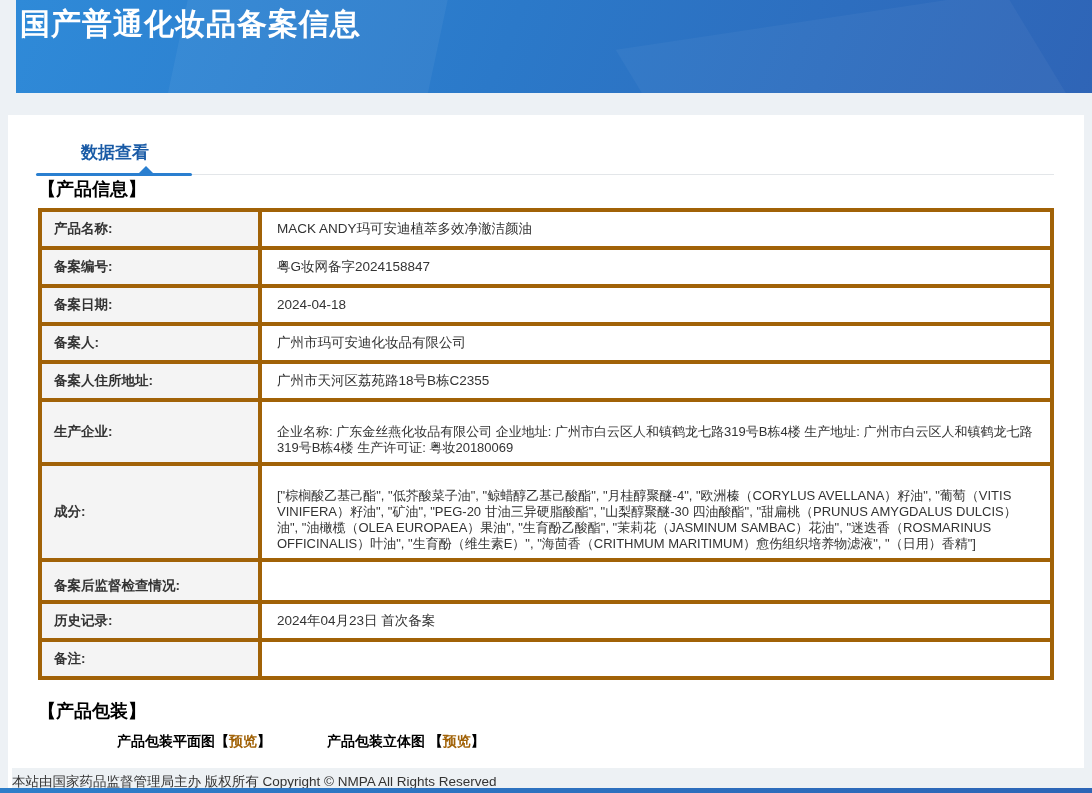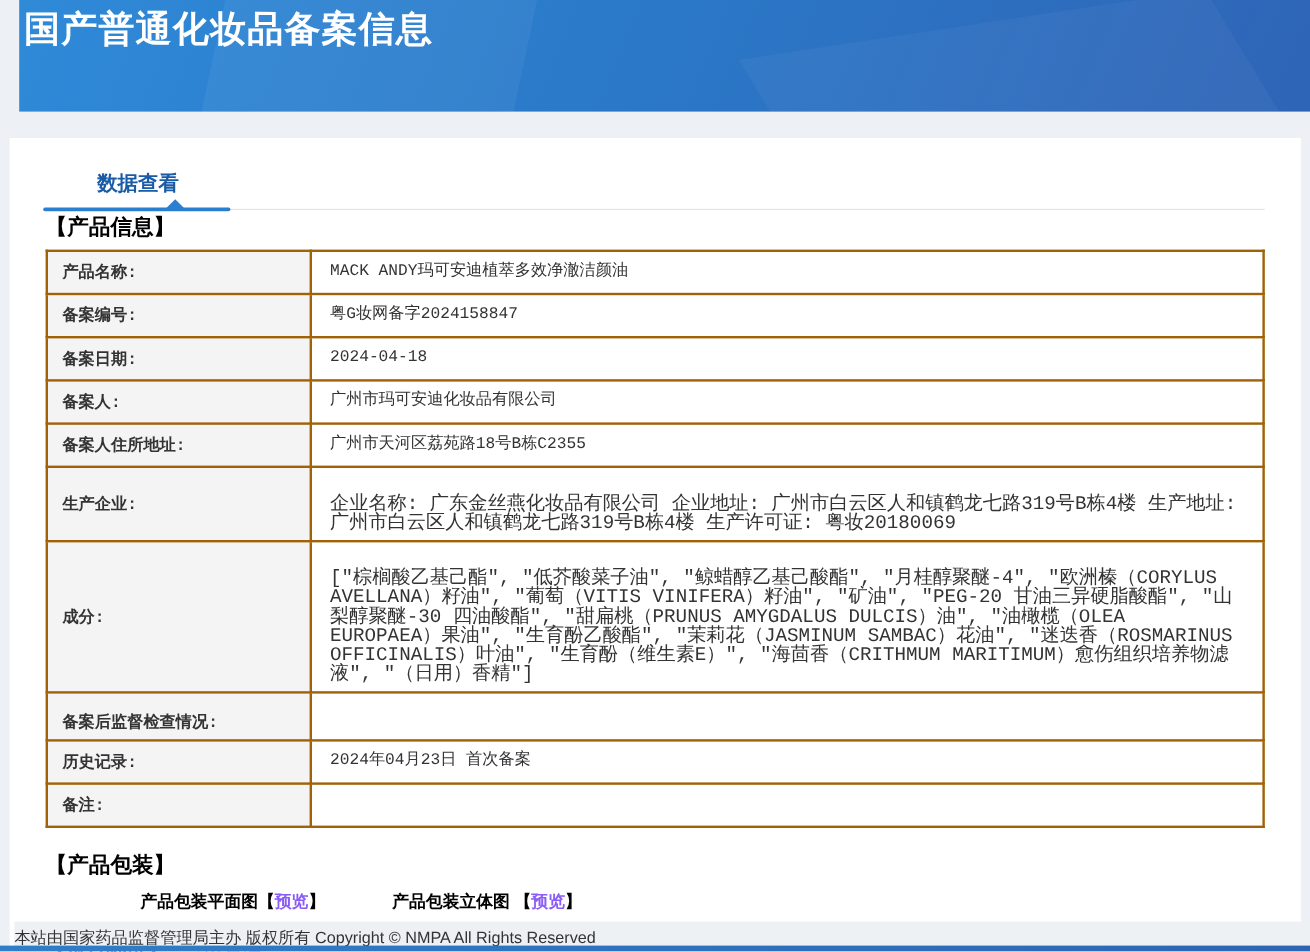--- a/index.html
+++ b/index.html
@@ -51,35 +51,35 @@
     border-bottom:8px solid #2a7fd0;
   }
   .sec-title {
     margin:0 0 7px 30px; font-size:18px; font-weight:bold; color:#000;
   }
   
   table.info {
     margin:0 30px; width:1016px; border-collapse:collapse; table-layout:fixed;
   }
   table.info td {
-    border:2px solid #a16207; font-size:13.5px; vertical-align:middle;font-family:Liberation Mono, monospace;
+    border:4px solid #a16207; font-size:13.5px; vertical-align:middle;
   }
   td.lbl {
     width:220px; background:#f4f4f4; font-weight:bold; color:#333;
     padding:8px 8px 8px 12px; height:19px;
   }
   td.val { padding:7px 15px; color:#333; line-height:1.3; }
-  tr.tall td.val  { font-size:16px; line-height:16px; padding-top:22px; padding-bottom:6px; }
+  tr.tall td.val  { font-size:13px; line-height:16px; padding-top:22px; padding-bottom:6px; }
   tr.short td { height:12px; padding-top:15px; padding-bottom:5px; }
   
   .pkg-title { margin-top:19px; }
   .pkg-row { margin:10px 0 0 109px; font-size:14px; font-weight:bold; color:#000; }
   .pkg-item { margin-right:52px; }
   a.blue-link {
-    color:#8b5cf6; text-decoration:none; cursor:pointer; font-weight:normal;
+    color:#a16207; text-decoration:none; cursor:pointer; font-weight:normal;
   }
   .pkg-item a.blue-link { font-weight:bold; }
   .action-row { margin:17px 0 0 30px; font-size:17px; }
   .action-row + .action-row { margin-top:9px; }
   .action-title { font-weight:bold; color:#000; margin-right:12px; }
   
   .footer {
     position:absolute; left:12px; top:768px; width:1092px; height:25px;
     background:#edf1f4; font-size:13.5px; color:#333;
     padding-top:5px;

